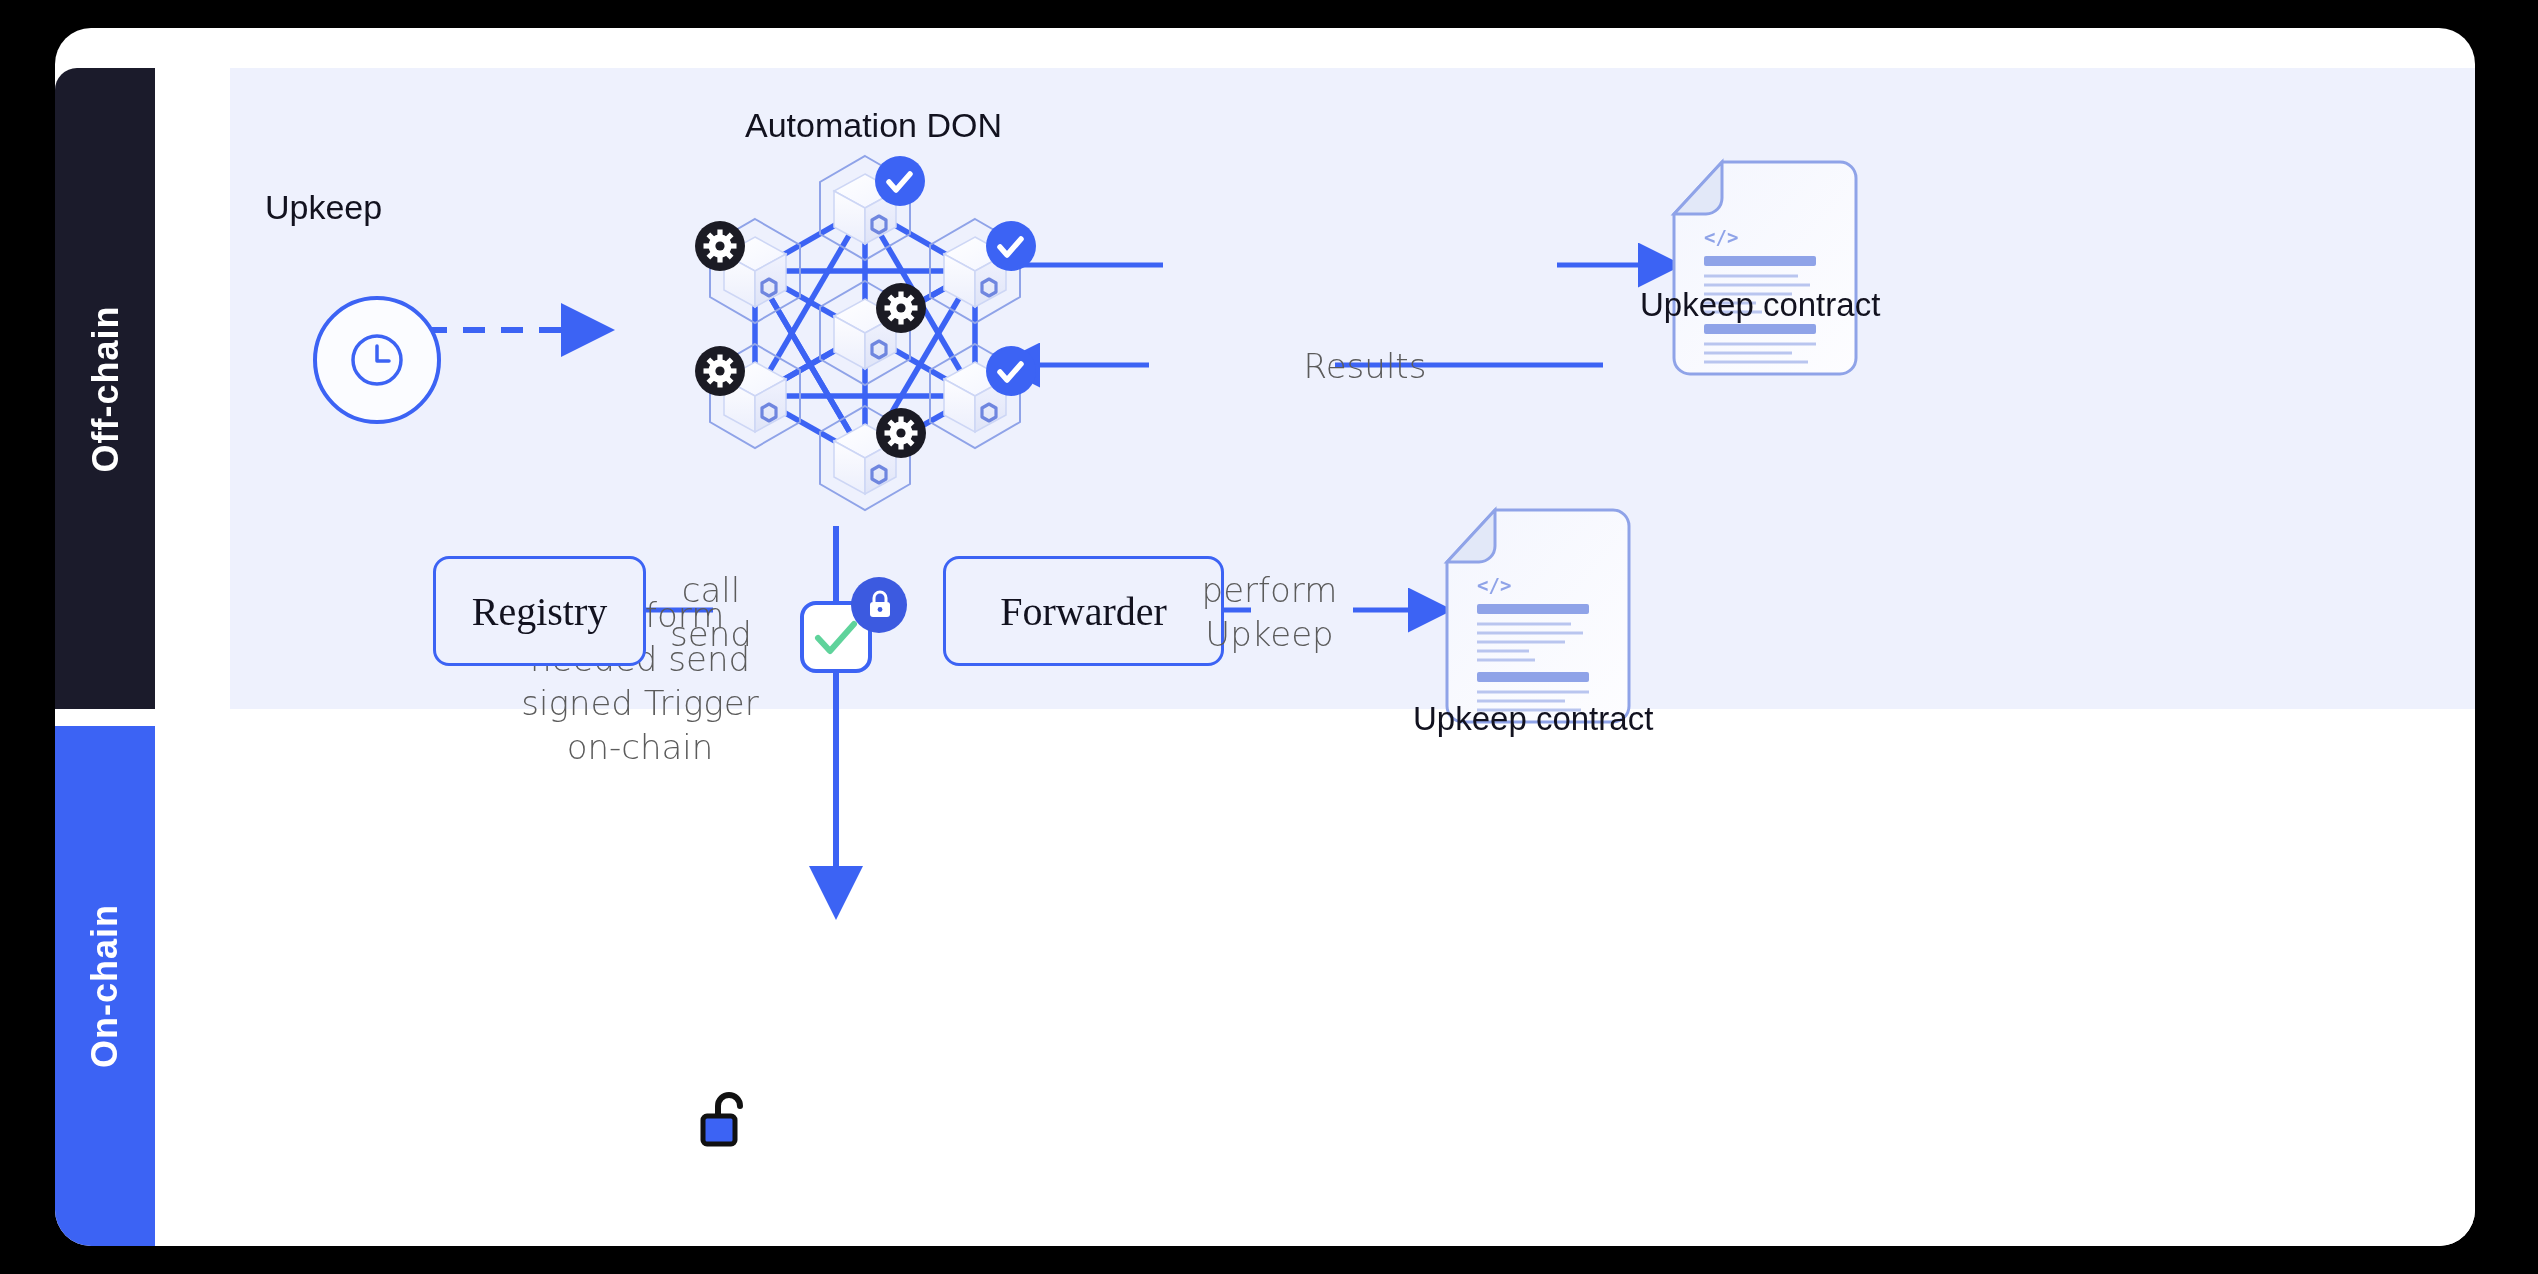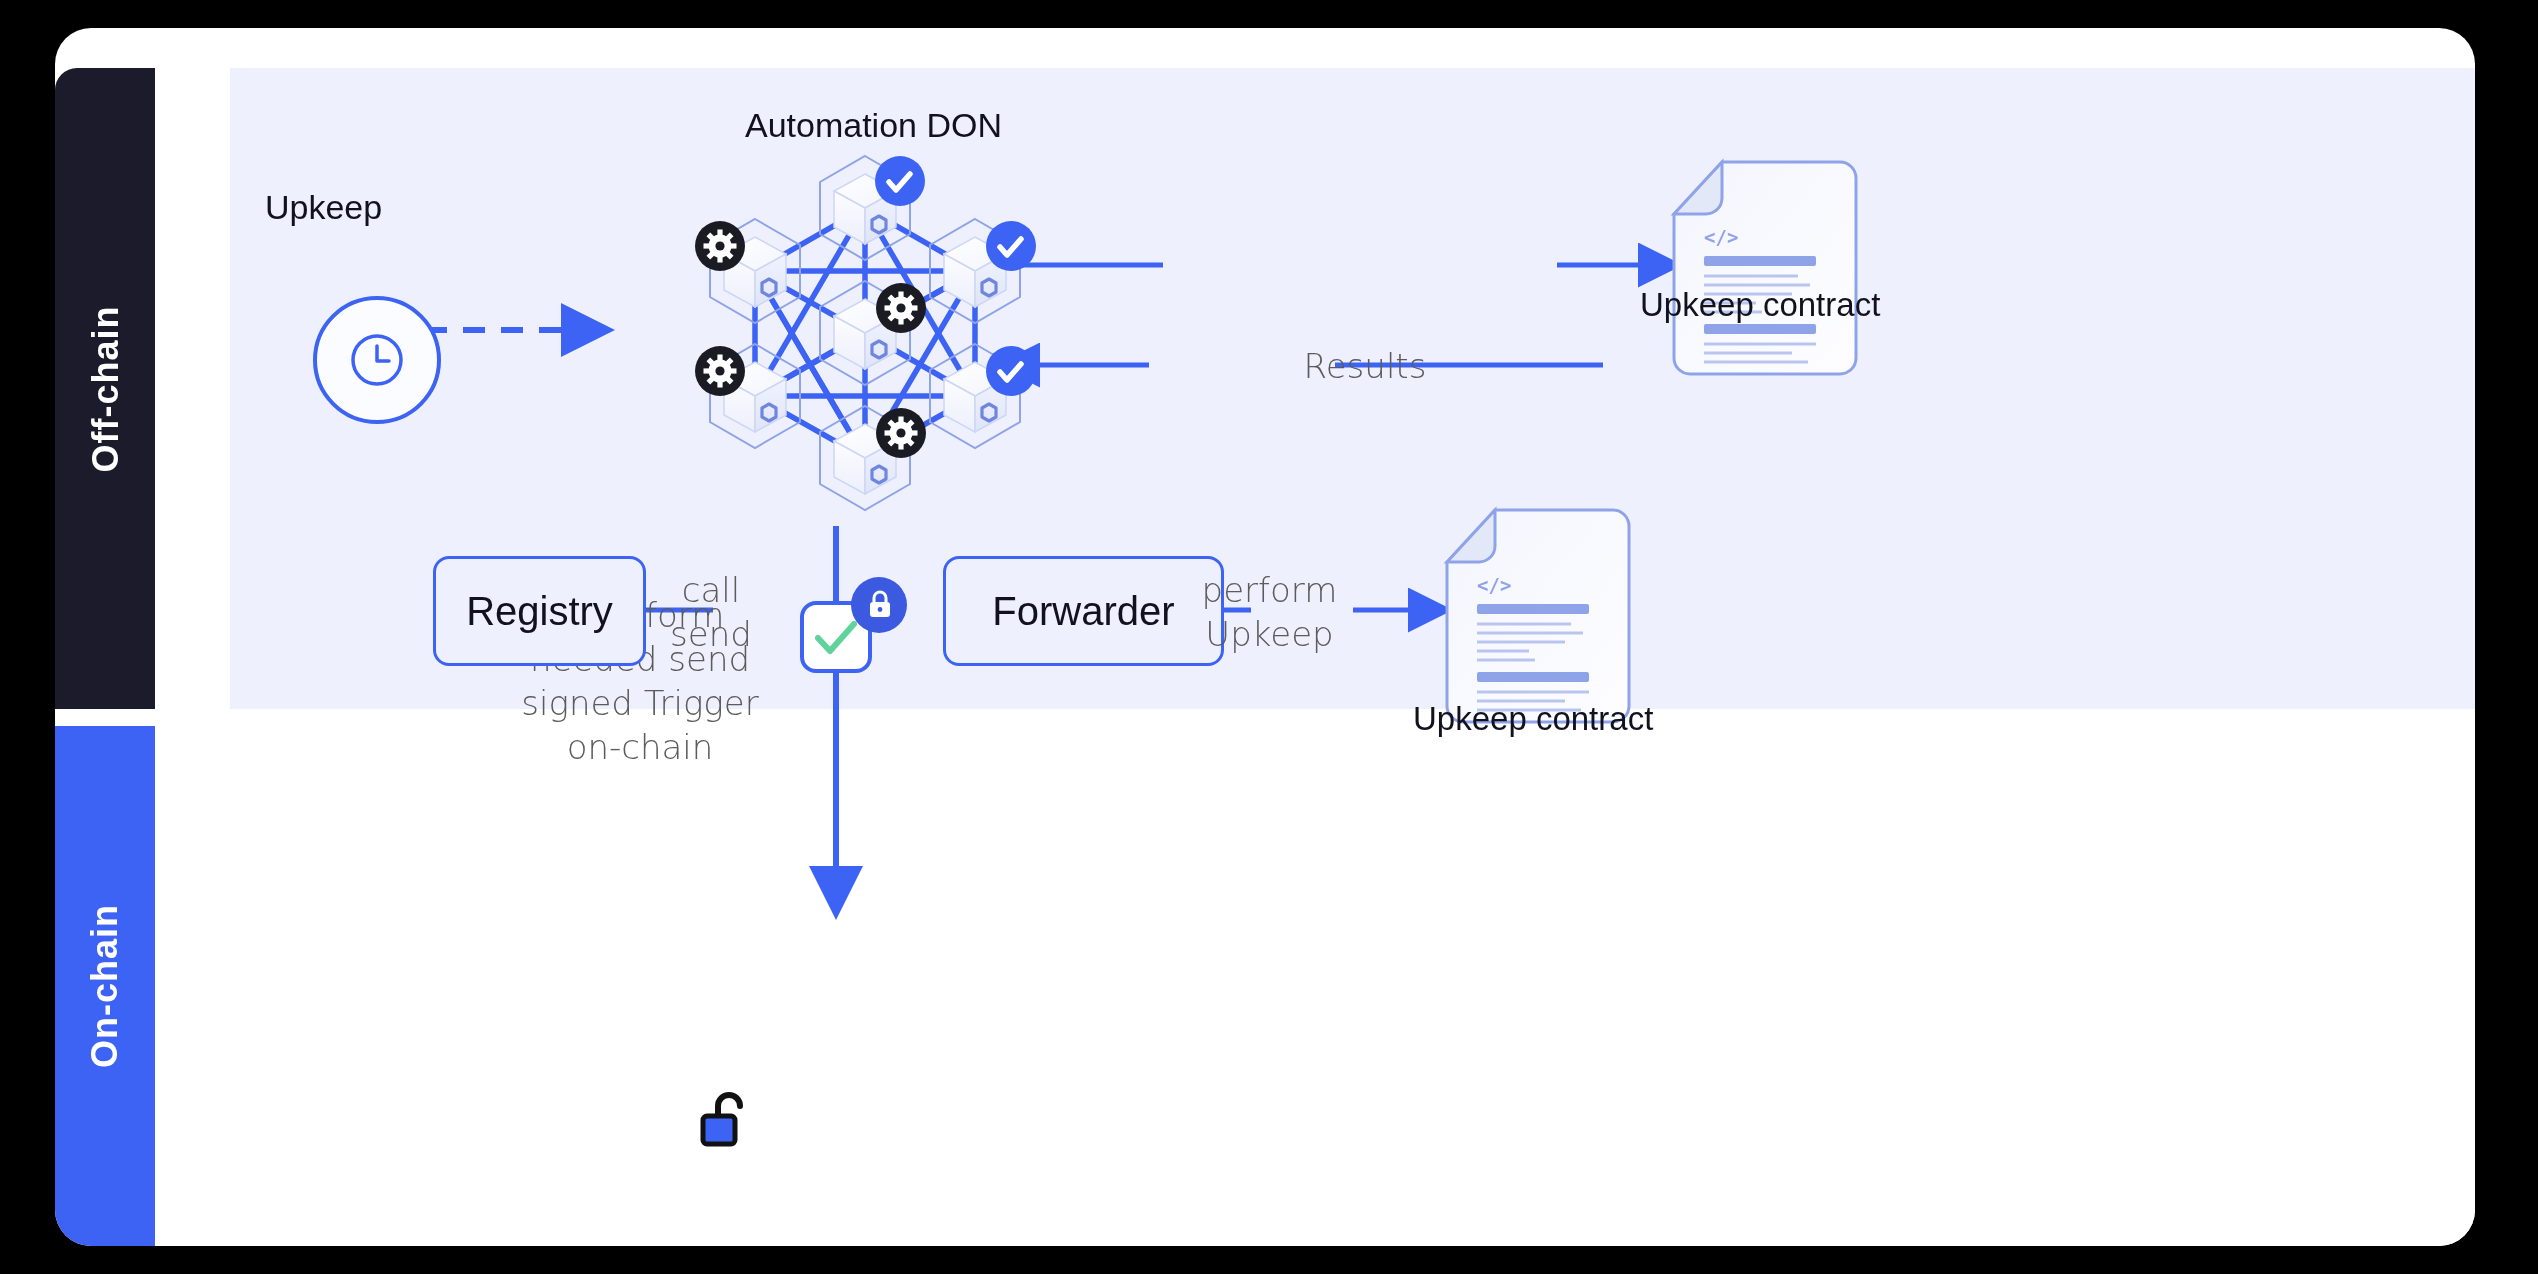--- a/index.html
+++ b/index.html
@@ -36,21 +36,21 @@
 
   
   #don{position:absolute;left:600px;top:110px;width:420px;height:390px;}
 
   
   .doc{position:absolute;}
 
   
   .obox{position:absolute;background:#eef1fd;border:3px solid #3c63f4;border-radius:16px;
         display:flex;align-items:center;justify-content:center;color:#12121f;font-size:40px;
-        font-family:Liberation Sans, sans-serif;font-weight:300;box-sizing:border-box;}
+        font-family:Liberation Serif, serif;font-weight:300;box-sizing:border-box;}
 
   
   .chip{position:absolute;left:745px;top:573px;width:72px;height:72px;background:#fff;border:4px solid #3c63f4;border-radius:16px;box-sizing:border-box;}
   .chip-lock{position:absolute;left:796px;top:549px;width:56px;height:56px;background:#3c5ae0;border-radius:50%;}
 
   
   .vlock{position:absolute;left:645px;top:1062px;width:52px;height:60px;}
 </style>
 </head>
 <body>

